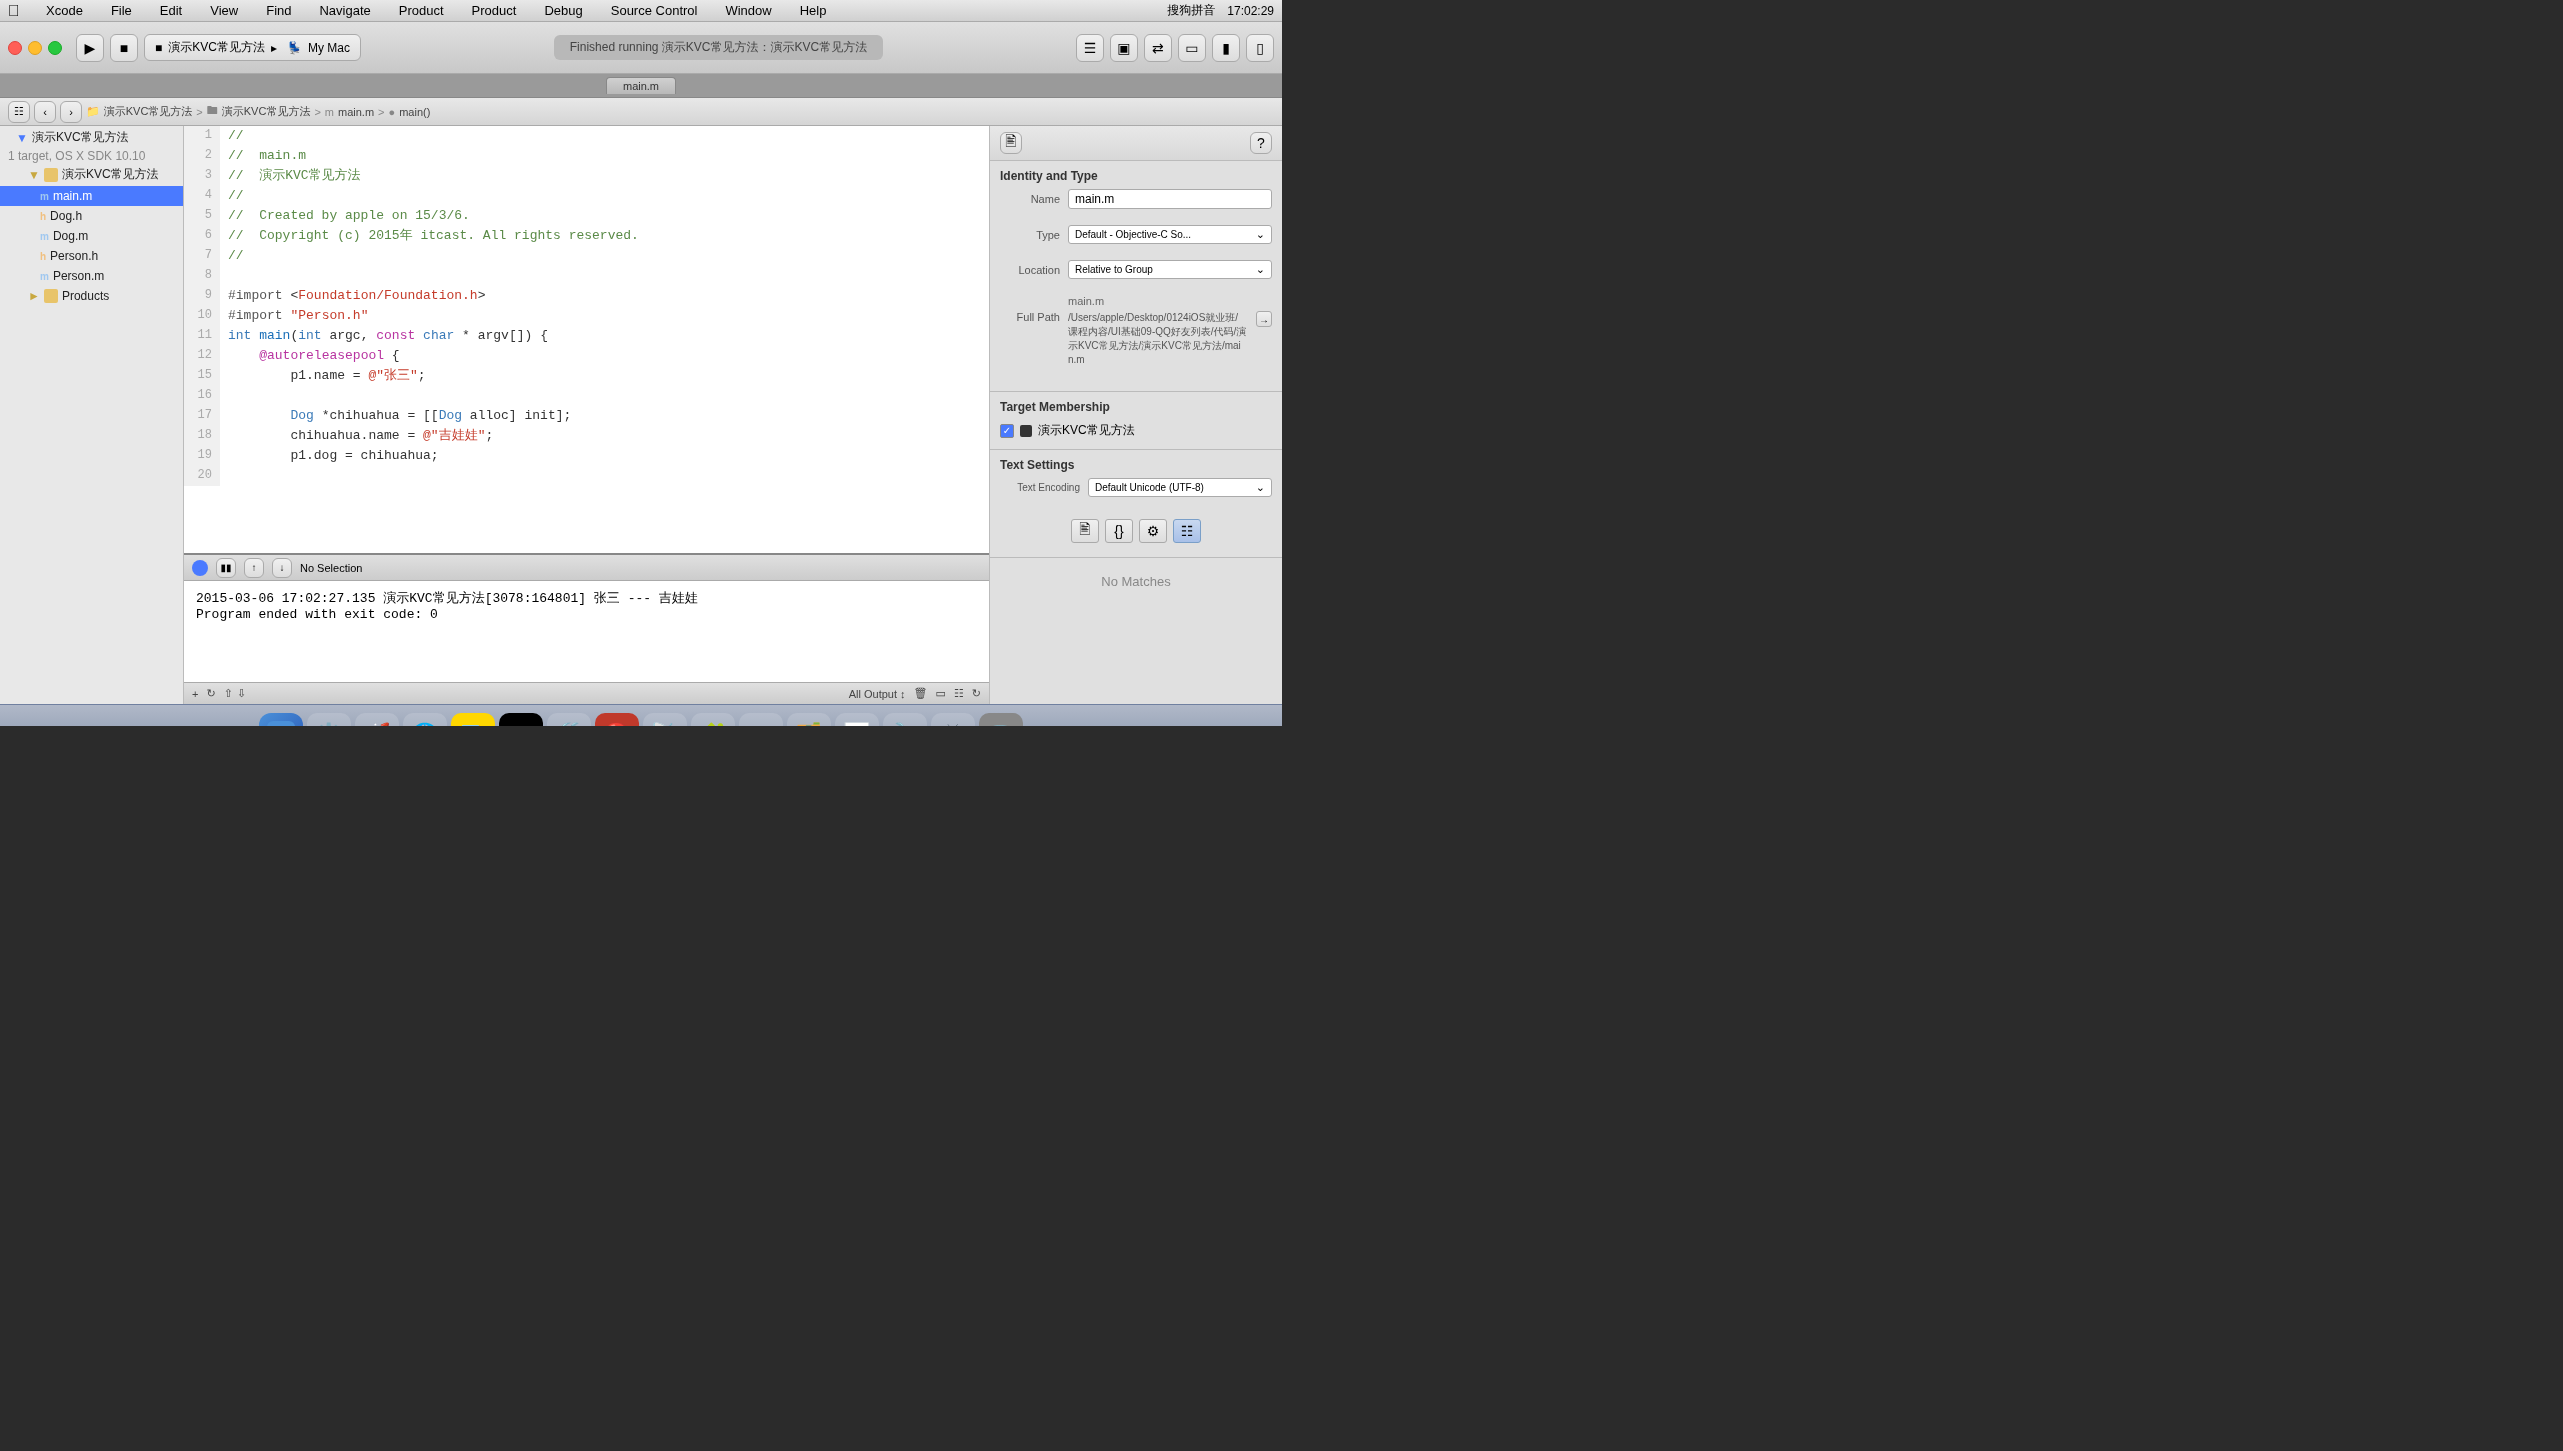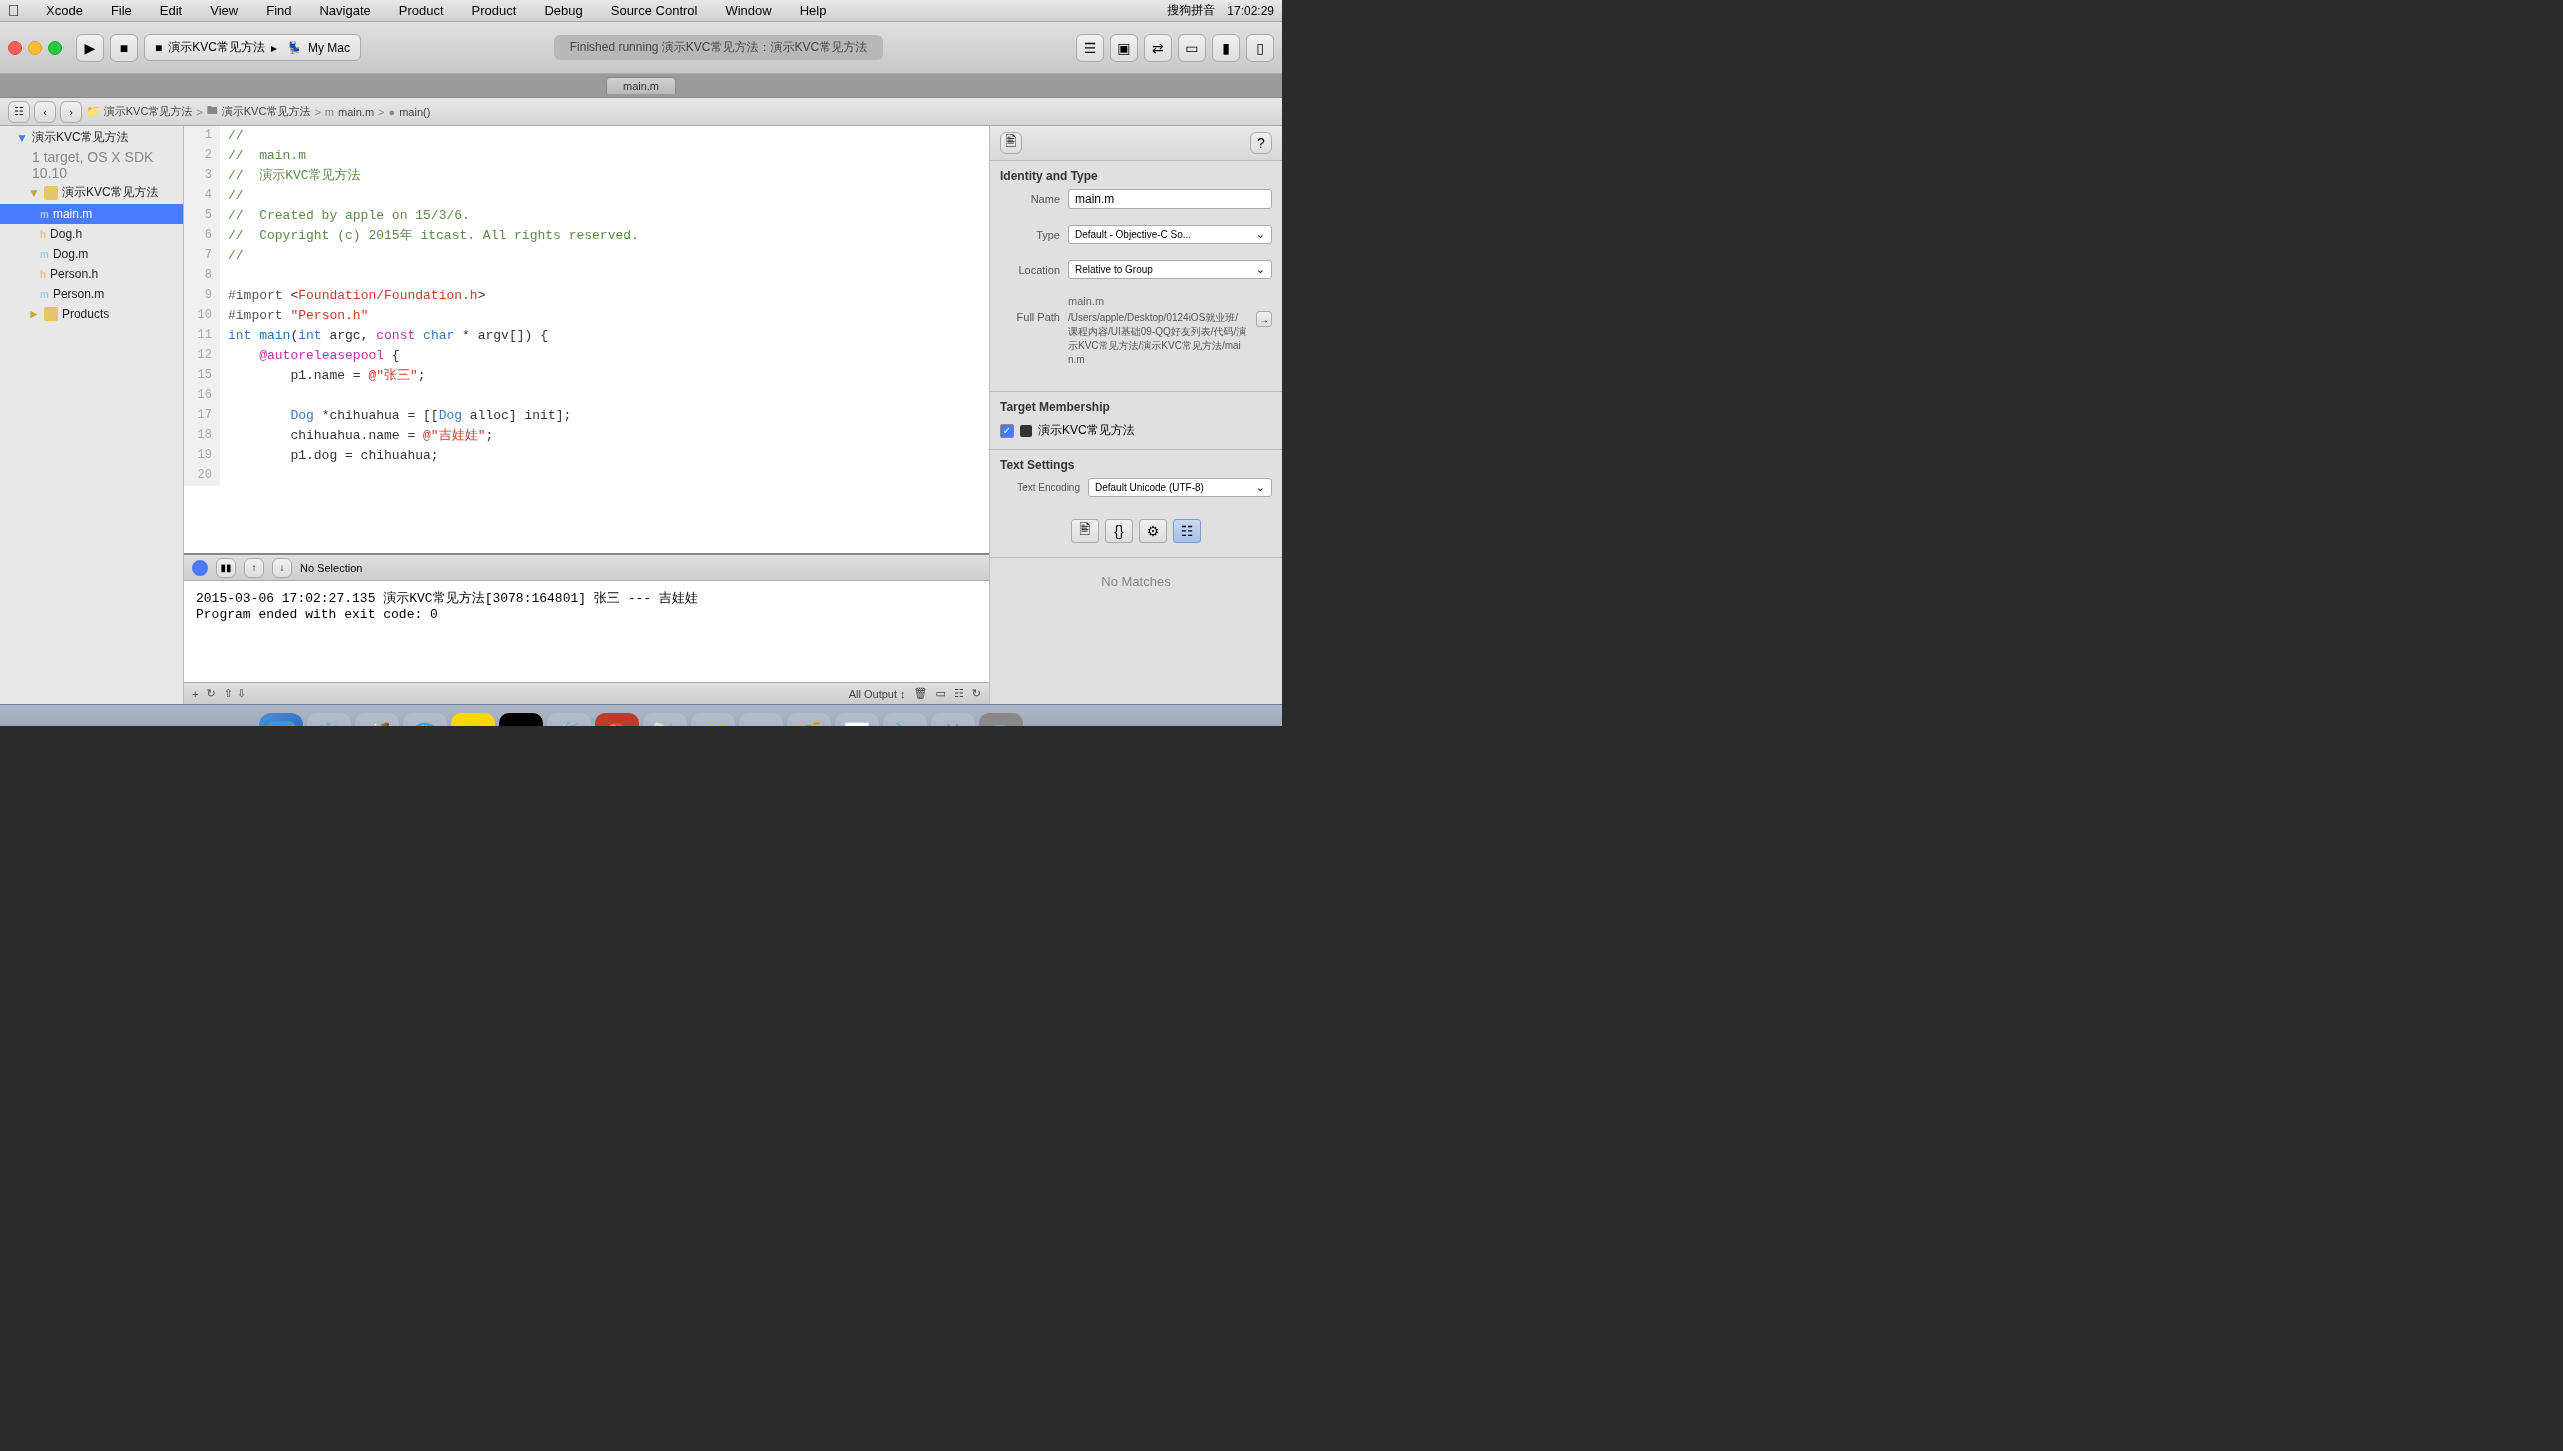--- a/index.html
+++ b/index.html
@@ -359,21 +359,21 @@
   </div>
 </div>
 
 <div class="main-layout">
 
   <div class="sidebar">
     <div class="sidebar-item indent-1">
       <span style="color:#4a7aff; font-size:12px;">▼</span>
       <span>演示KVC常见方法</span>
     </div>
-    <div style="padding-left:32px; color:#888; font-size:14px;">1 target, OS X SDK 10.10</div>
+    <div style="padding-left:8px; color:#888; font-size:12px;">1 target, OS X SDK 10.10</div>
 
     <div class="sidebar-item indent-2">
       <span style="color:#c8a840;">▼</span>
       <span style="background:#e8c46a; width:14px; height:14px; border-radius:2px; display:inline-flex; align-items:center; justify-content:center;"></span>
       <span>演示KVC常见方法</span>
     </div>
 
     <div class="sidebar-item indent-3 selected">
       <span style="color:#a0c8f0; font-size:10px; font-weight:bold;">m</span>
       <span>main.m</span>

